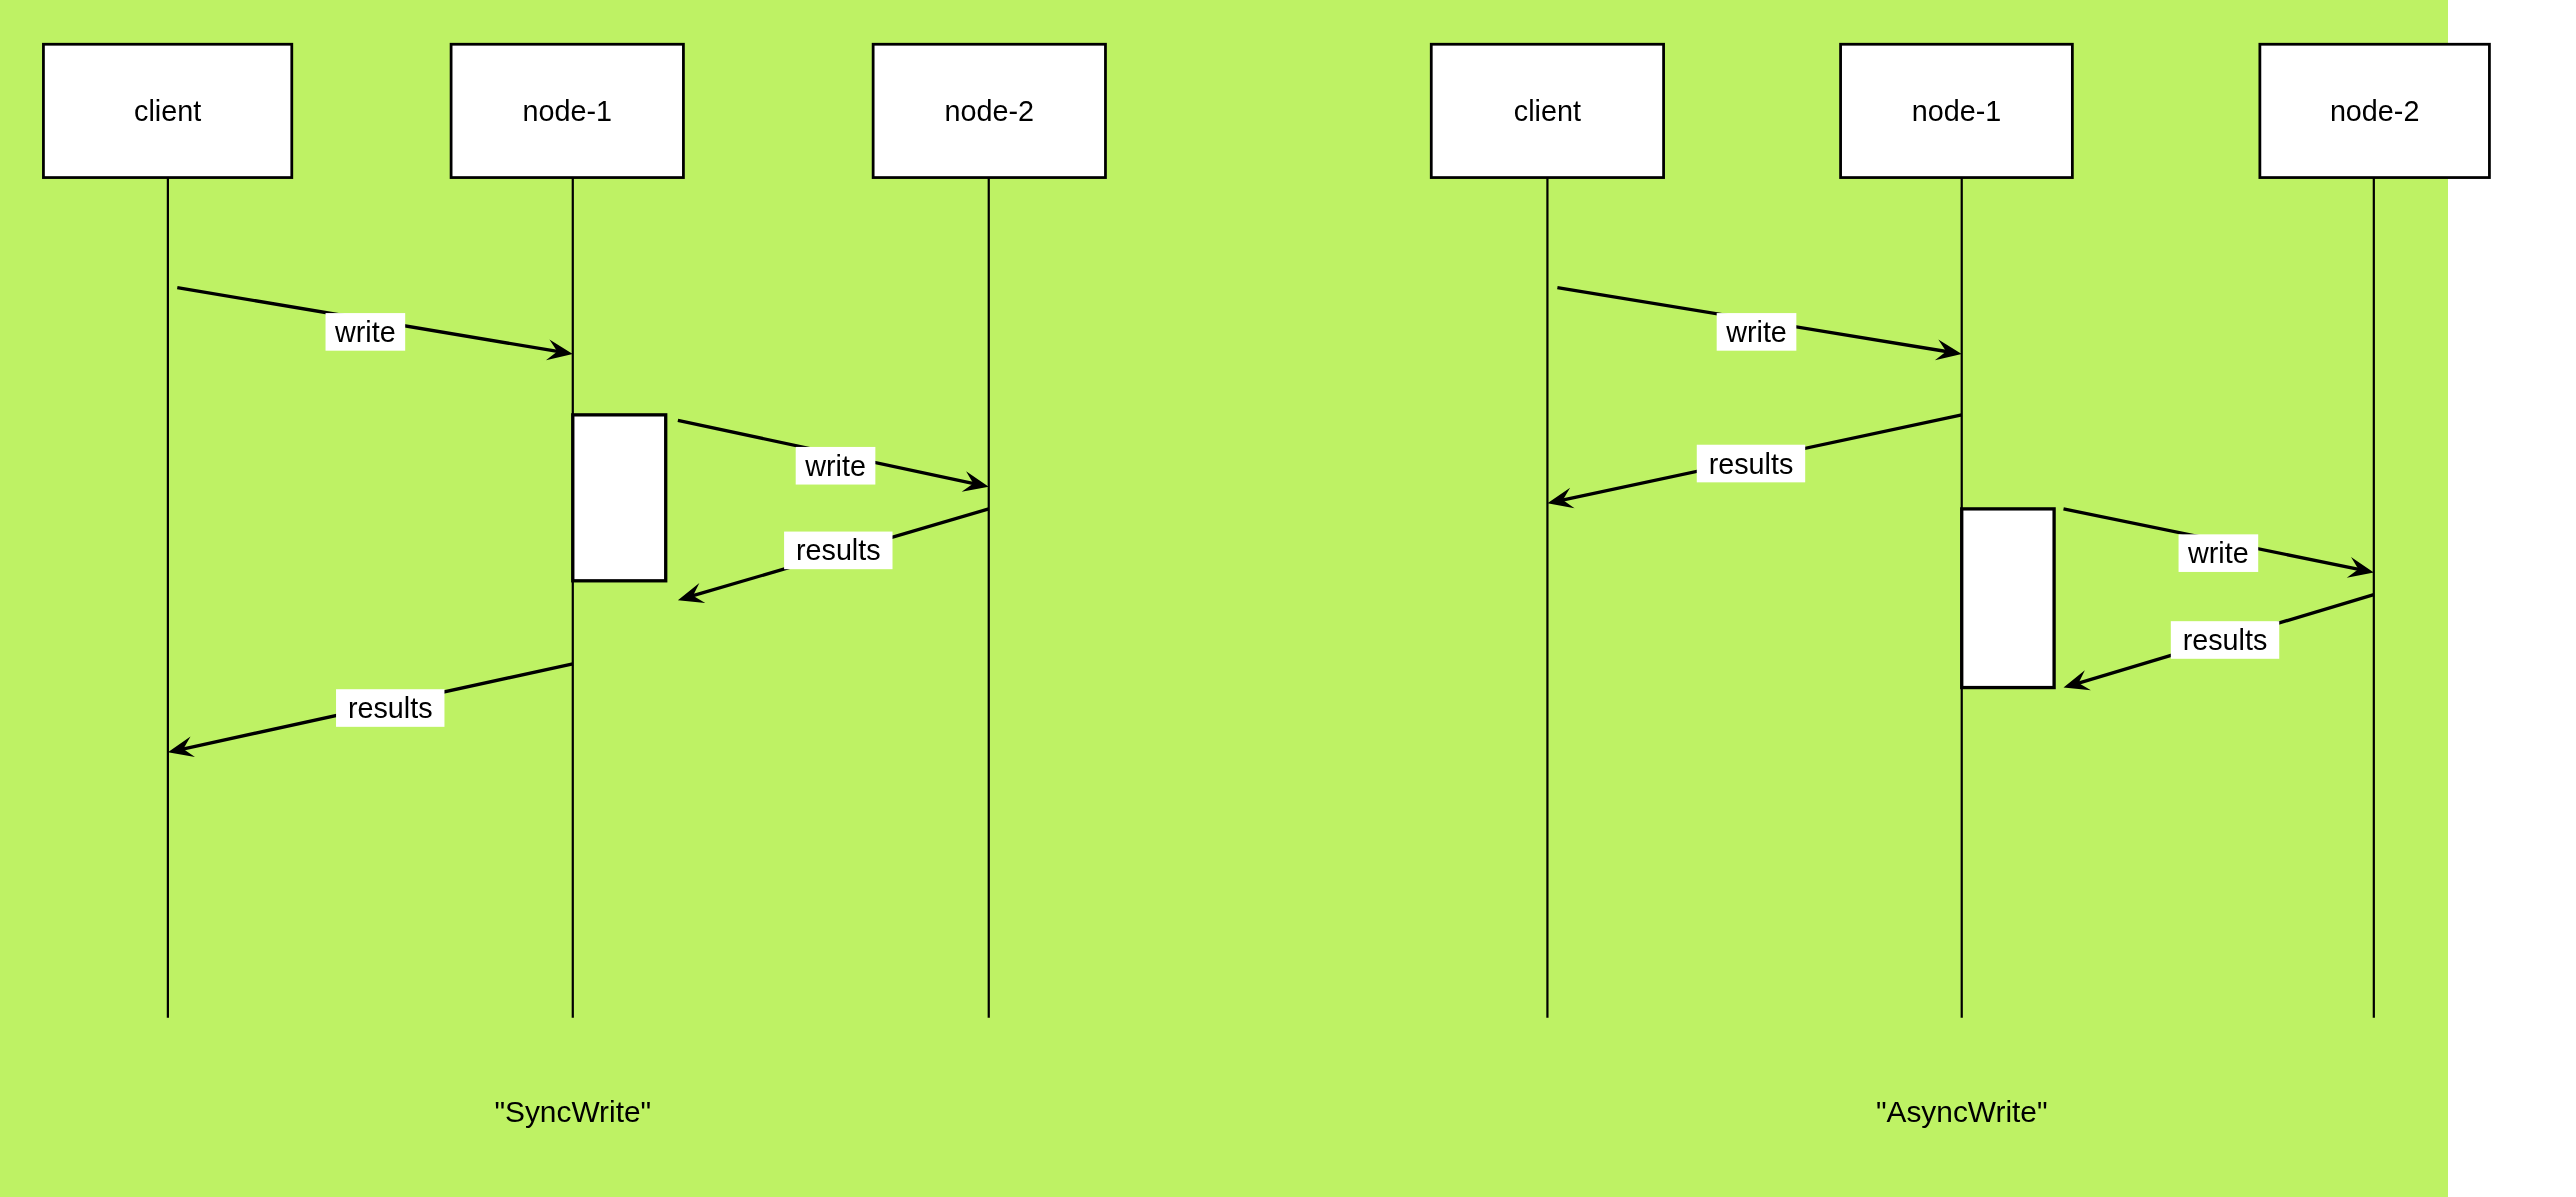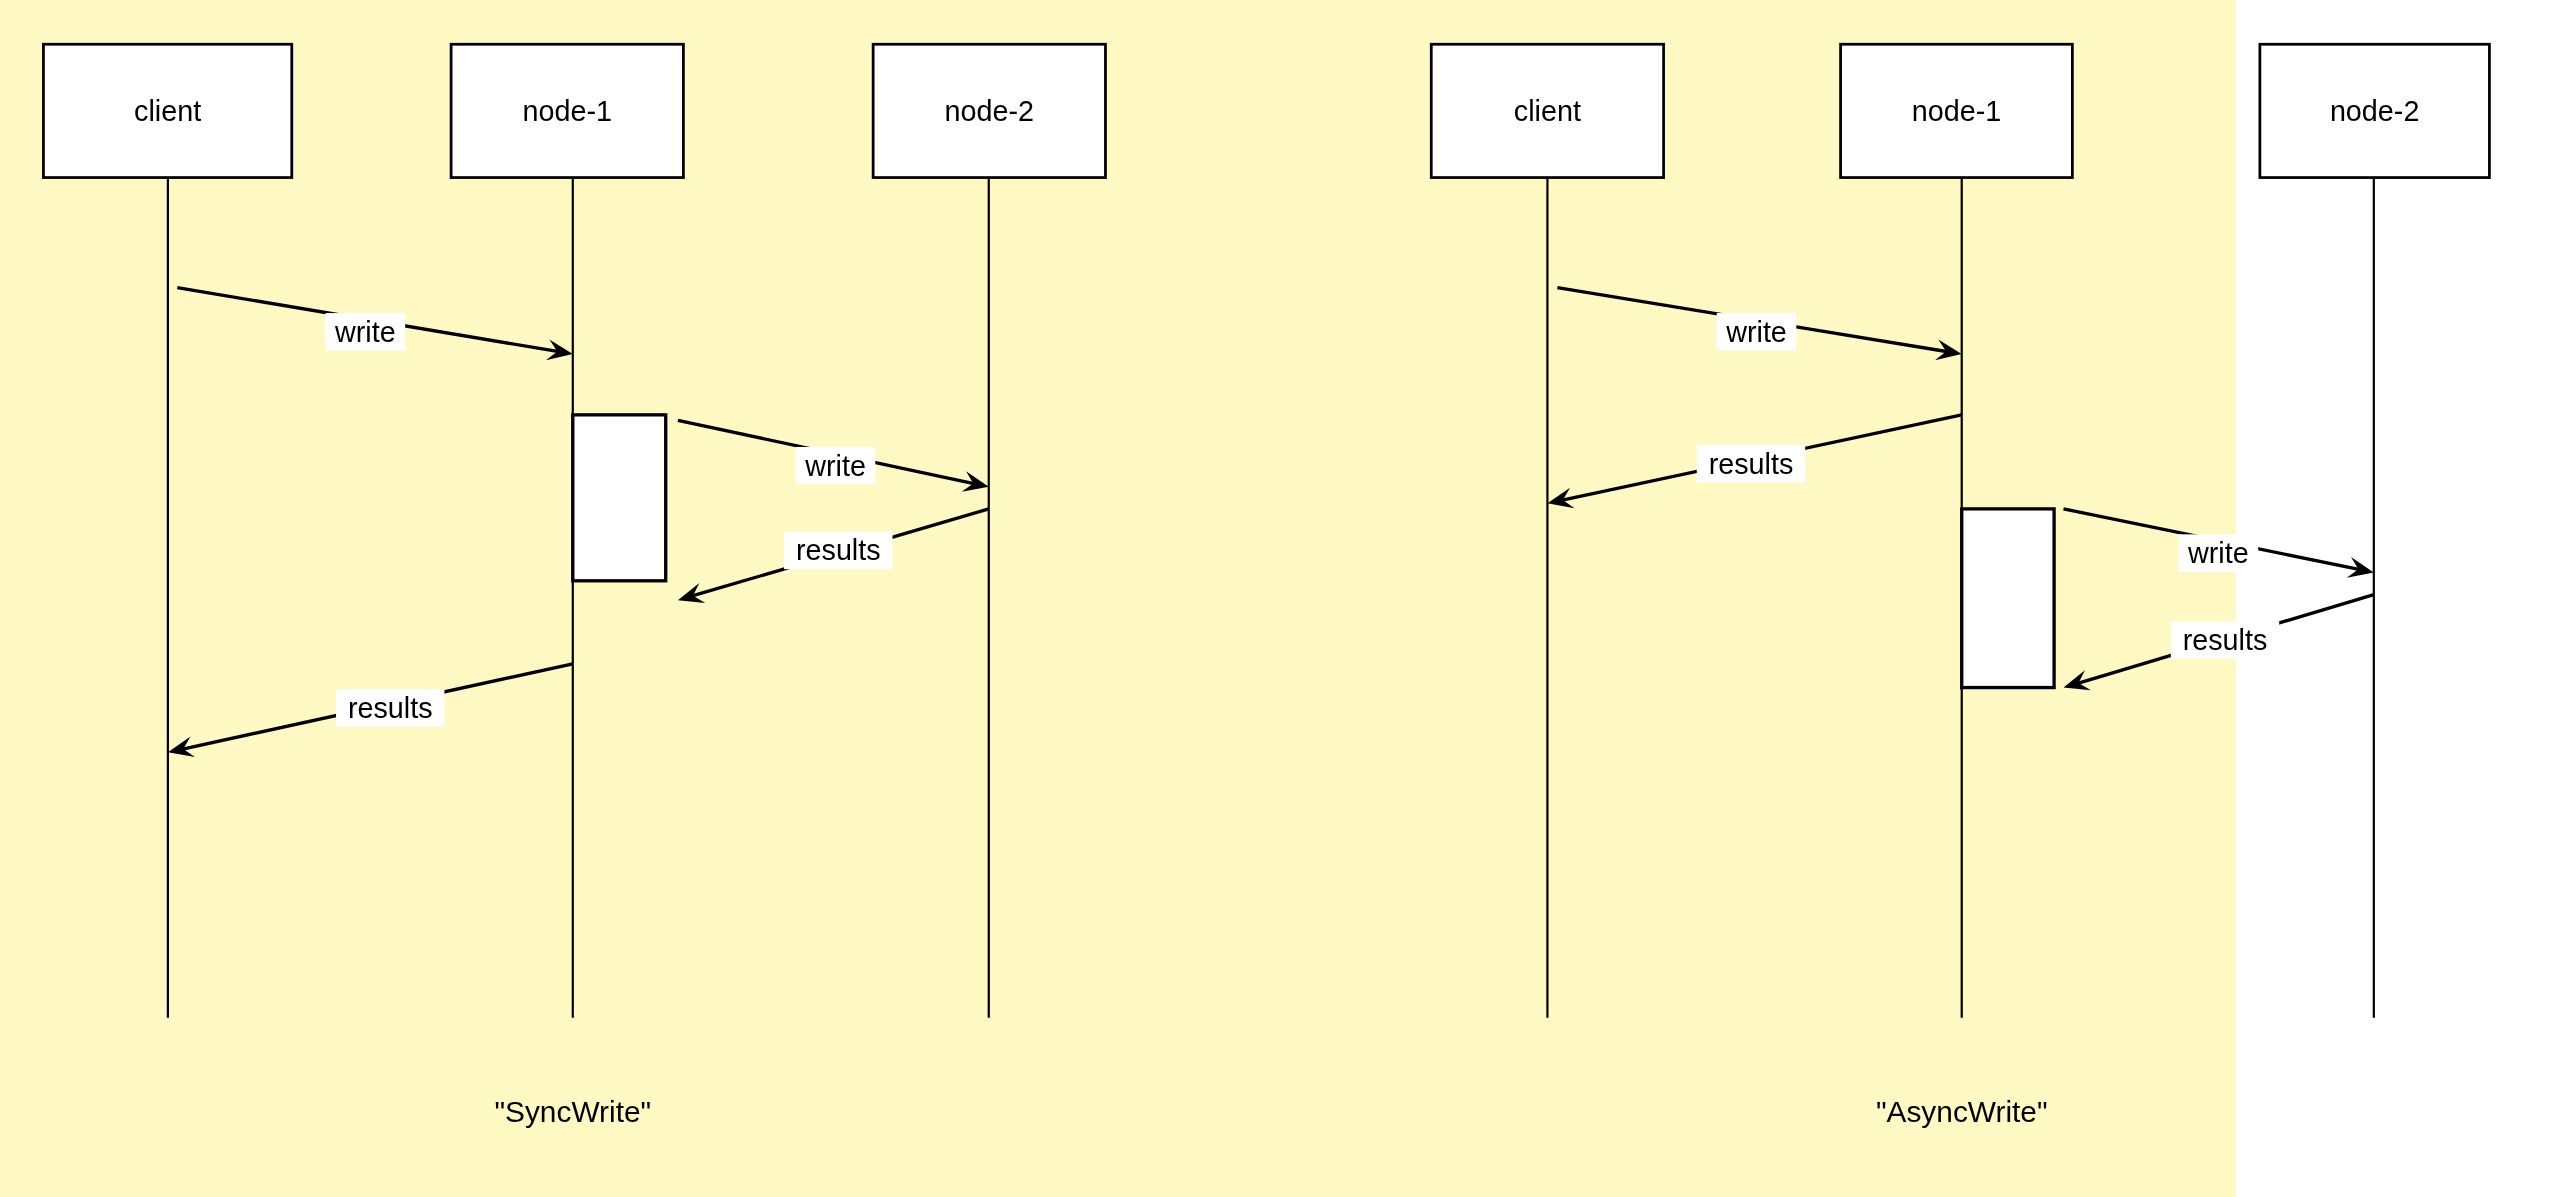--- a/index.html
+++ b/index.html
@@ -9,23 +9,23 @@
     background: #ffffff;
   }
   body {
     width: 2576px;
     height: 1197px;
     overflow: hidden;
     font-family: "Liberation Sans", sans-serif;
   }
   #canvas-root {
     position: relative;
-    width: 2236px;
+    width: 2448px;
     height: 1197px;
-    background: #fef9c3;
+    background: #bef264;
   }
   svg.diagram-surface {
     position: absolute;
     top: 0;
     left: 0;
     width: 2576px;
     height: 1197px;
     display: block;
   }
   .participant-box {

